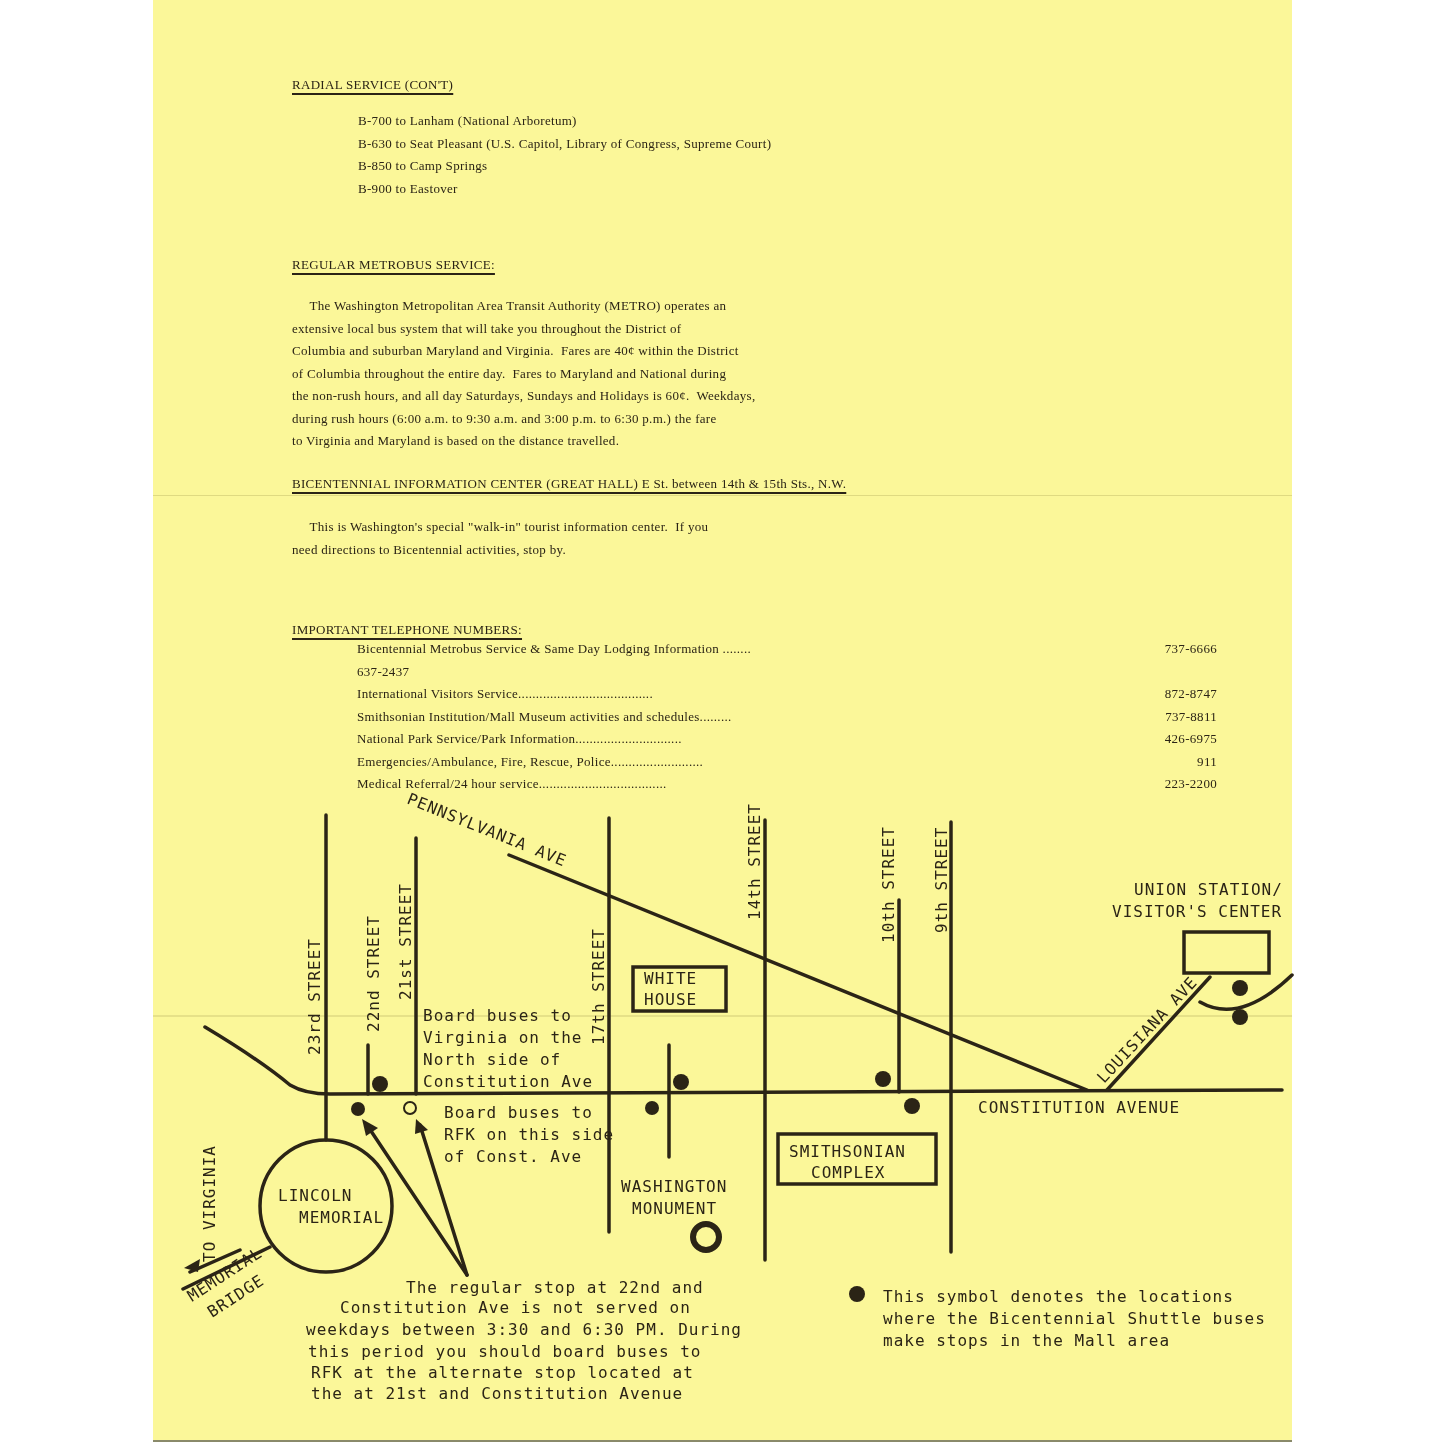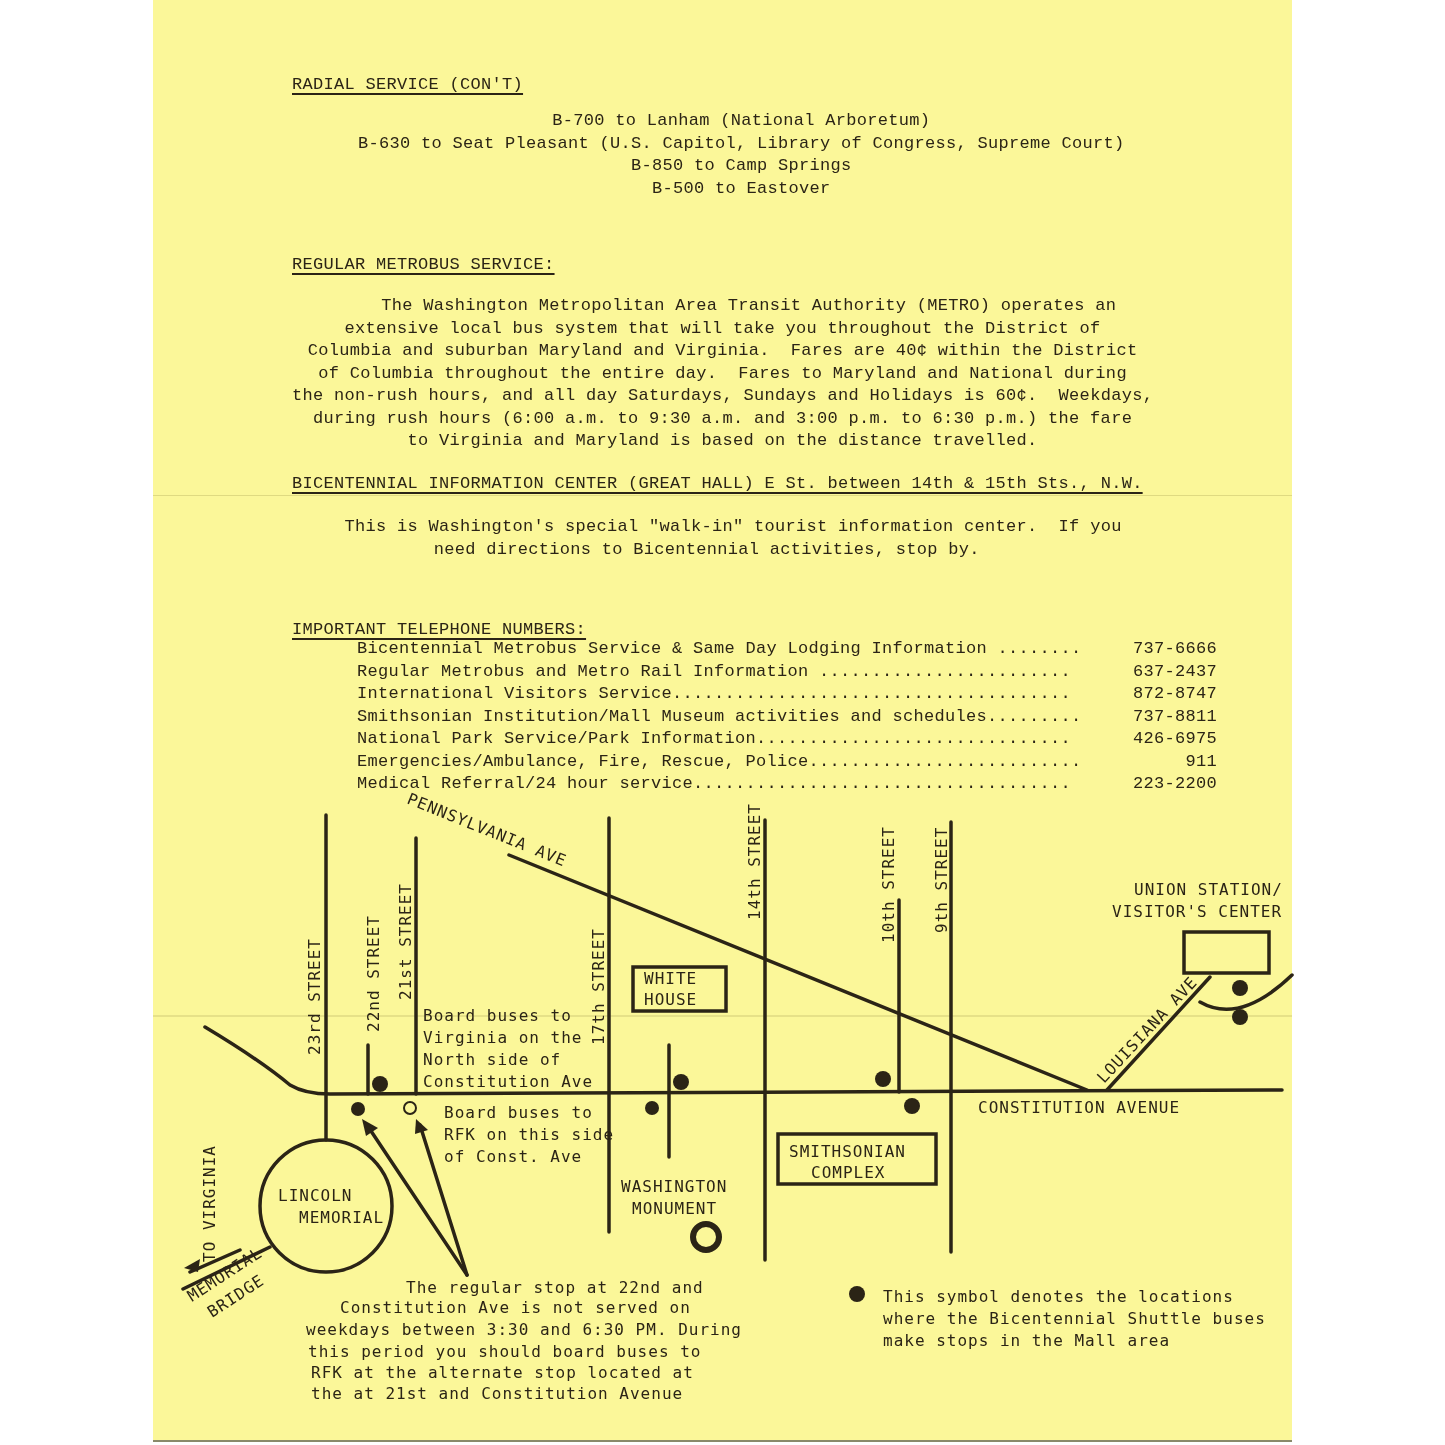--- a/index.html
+++ b/index.html
@@ -5,40 +5,40 @@
   html, body { margin:0; padding:0; }
   body { width:1445px; height:1445px; background:#ffffff; position:relative; overflow:hidden; }
   .paper {
     position:absolute; left:153px; top:0; width:1139px; height:1442px;
     background:#fbf799;
     box-shadow: inset 0 -2px 0 #8a8a6a;
   }
   .fold1 { position:absolute; left:0; right:0; top:495px; height:1px; background:rgba(140,130,60,0.25); }
   .fold2 { position:absolute; left:0; right:0; top:1015px; height:2px; background:rgba(140,130,60,0.18); }
   .txt {
-    position:absolute; font-family:Liberation Mono, monospace; color:#2b2416;
-    font-size:17px; letter-spacing:0.3px; white-space:pre; line-height:22.5px;text-align:center;
+    position:absolute; font-family:Liberation Serif, serif; color:#2b2416;
+    font-size:13px; letter-spacing:0.3px; white-space:pre; line-height:22.5px;
   }
   .heading { text-decoration:underline; text-decoration-thickness:2px; text-underline-offset:4px; }
   .map-txt { font-family:"DejaVu Sans Mono", monospace; fill:#2b2416; font-size:16px; letter-spacing:1px; }
 </style>
 </head>
 <body>
 
 <div class="paper">
   <div class="fold1"></div>
   <div class="fold2"></div>
 </div>
 
 <div class="txt heading" style="left:292px; top:74px;">RADIAL SERVICE (CON'T)</div>
 <div style="position:absolute; left:358px; top:110px;">
   <div class="txt" style="position:relative;">B-700 to Lanham (National Arboretum)</div>
   <div class="txt" style="position:relative;">B-630 to Seat Pleasant (U.S. Capitol, Library of Congress, Supreme Court)</div>
   <div class="txt" style="position:relative;">B-850 to Camp Springs</div>
-  <div class="txt" style="position:relative;">B-500 to Eastover</div>
+  <div class="txt" style="position:relative;">B-900 to Eastover</div>
 </div>
 
 <div class="txt heading" style="left:292px; top:254px;">REGULAR METROBUS SERVICE:</div>
 <div style="position:absolute; left:292px; top:295px;">
   <div class="txt" style="position:relative;">     The Washington Metropolitan Area Transit Authority (METRO) operates an</div>
   <div class="txt" style="position:relative;">extensive local bus system that will take you throughout the District of</div>
   <div class="txt" style="position:relative;">Columbia and suburban Maryland and Virginia.  Fares are 40¢ within the District</div>
   <div class="txt" style="position:relative;">of Columbia throughout the entire day.  Fares to Maryland and National during</div>
   <div class="txt" style="position:relative;">the non-rush hours, and all day Saturdays, Sundays and Holidays is 60¢.  Weekdays,</div>
   <div class="txt" style="position:relative;">during rush hours (6:00 a.m. to 9:30 a.m. and 3:00 p.m. to 6:30 p.m.) the fare</div>
@@ -51,21 +51,20 @@
   <div class="txt" style="position:relative;">need directions to Bicentennial activities, stop by.</div>
 </div>
 
 <div class="txt heading" style="left:292px; top:583px;margin-top:36px;">IMPORTANT TELEPHONE NUMBERS:</div>
 <div style="position:absolute; left:357px; top:626px; width:860px;">
   <div style="display:flex; justify-content:space-between; overflow:hidden;margin-top:12px;">
     <span class="txt" style="position:relative; overflow:hidden;">Bicentennial Metrobus Service &amp; Same Day Lodging Information ........</span>
     <span class="txt" style="position:relative;">737-6666</span>
   </div>
   <div style="display:flex; justify-content:space-between; overflow:hidden;">
-    <span class="txt" style="position:relative; overflow:hidden;">Regular Metrobus and Metro Rail Information ........................</span>
     <span class="txt" style="position:relative;">637-2437</span>
   </div>
   <div style="display:flex; justify-content:space-between; overflow:hidden;">
     <span class="txt" style="position:relative; overflow:hidden;">International Visitors Service......................................</span>
     <span class="txt" style="position:relative;">872-8747</span>
   </div>
   <div style="display:flex; justify-content:space-between; overflow:hidden;">
     <span class="txt" style="position:relative; overflow:hidden;">Smithsonian Institution/Mall Museum activities and schedules.........</span>
     <span class="txt" style="position:relative;">737-8811</span>
   </div>

